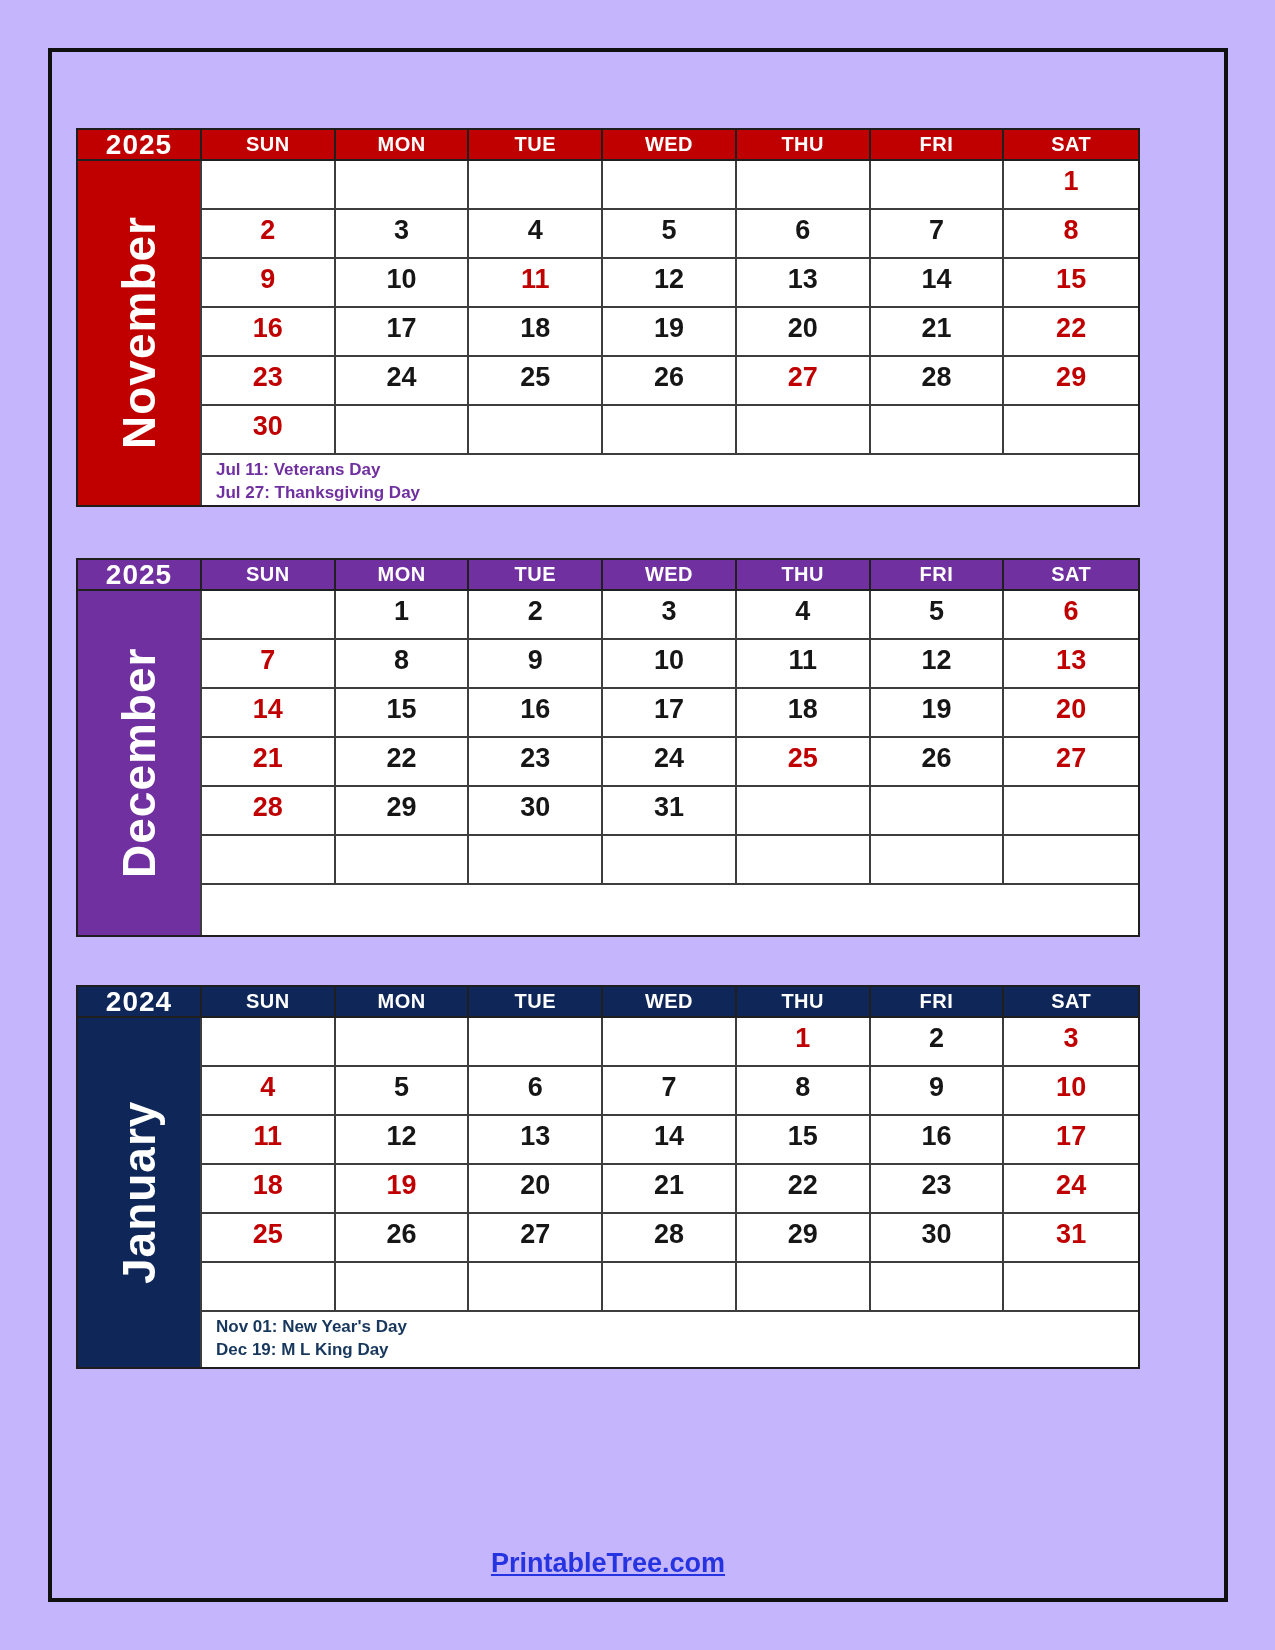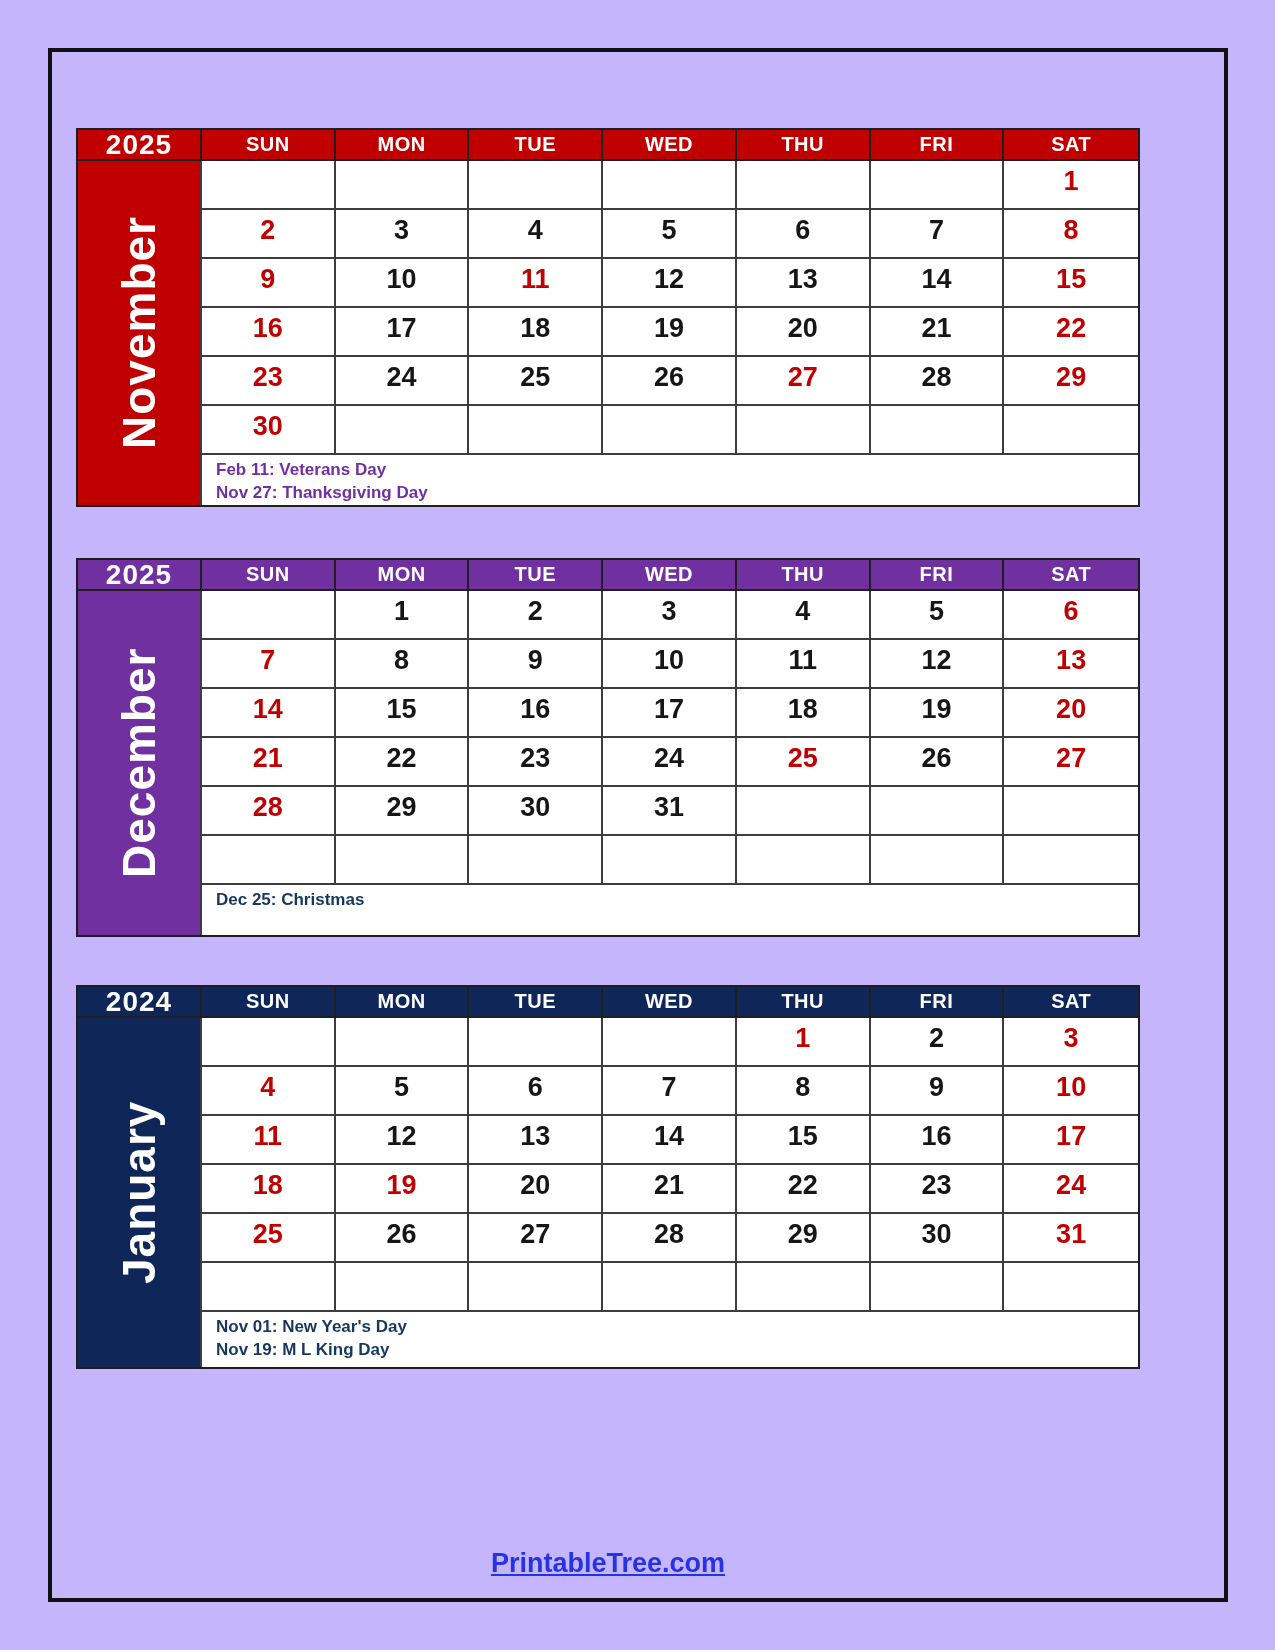--- a/index.html
+++ b/index.html
@@ -96,22 +96,22 @@
       <div class="daycell" style="grid-area: 6 / 7;">28</div>
       <div class="daycell lastcol red" style="grid-area: 6 / 8;">29</div>
       <div class="daycell red" style="grid-area: 7 / 2;">30</div>
       <div class="daycell" style="grid-area: 7 / 3;"></div>
       <div class="daycell" style="grid-area: 7 / 4;"></div>
       <div class="daycell" style="grid-area: 7 / 5;"></div>
       <div class="daycell" style="grid-area: 7 / 6;"></div>
       <div class="daycell" style="grid-area: 7 / 7;"></div>
       <div class="daycell lastcol" style="grid-area: 7 / 8;"></div>
       <div class="notes" style="color: rgb(112, 48, 160);">
-        <div class="noteline">Feb 11: Veterans Day</div>
-        <div class="noteline">Nov 27: Thanksgiving Day</div>
+        <div class="noteline">Jul 11: Veterans Day</div>
+        <div class="noteline">Jul 27: Thanksgiving Day</div>
       </div>
     </section>
   <section class="cal m1" style="--theme: #7030A0;">
       <div class="hcell ycell">2025</div>
       <div class="hcell dcell" style="grid-area: 1 / 2;">SUN</div>
       <div class="hcell dcell" style="grid-area: 1 / 3;">MON</div>
       <div class="hcell dcell" style="grid-area: 1 / 4;">TUE</div>
       <div class="hcell dcell" style="grid-area: 1 / 5;">WED</div>
       <div class="hcell dcell" style="grid-area: 1 / 6;">THU</div>
       <div class="hcell dcell" style="grid-area: 1 / 7;">FRI</div>
@@ -154,23 +154,20 @@
       <div class="daycell" style="grid-area: 6 / 6;"></div>
       <div class="daycell" style="grid-area: 6 / 7;"></div>
       <div class="daycell lastcol" style="grid-area: 6 / 8;"></div>
       <div class="daycell" style="grid-area: 7 / 2;"></div>
       <div class="daycell" style="grid-area: 7 / 3;"></div>
       <div class="daycell" style="grid-area: 7 / 4;"></div>
       <div class="daycell" style="grid-area: 7 / 5;"></div>
       <div class="daycell" style="grid-area: 7 / 6;"></div>
       <div class="daycell" style="grid-area: 7 / 7;"></div>
       <div class="daycell lastcol" style="grid-area: 7 / 8;"></div>
-      <div class="notes" style="color: rgb(23, 55, 93);">
-        <div class="noteline">Dec 25: Christmas</div>
-      </div>
     </section>
   <section class="cal m2" style="--theme: #0E2658;">
       <div class="hcell ycell">2024</div>
       <div class="hcell dcell" style="grid-area: 1 / 2;">SUN</div>
       <div class="hcell dcell" style="grid-area: 1 / 3;">MON</div>
       <div class="hcell dcell" style="grid-area: 1 / 4;">TUE</div>
       <div class="hcell dcell" style="grid-area: 1 / 5;">WED</div>
       <div class="hcell dcell" style="grid-area: 1 / 6;">THU</div>
       <div class="hcell dcell" style="grid-area: 1 / 7;">FRI</div>
       <div class="hcell dcell lastcol" style="grid-area: 1 / 8;">SAT</div>
@@ -214,20 +211,20 @@
       <div class="daycell lastcol red" style="grid-area: 6 / 8;">31</div>
       <div class="daycell" style="grid-area: 7 / 2;"></div>
       <div class="daycell" style="grid-area: 7 / 3;"></div>
       <div class="daycell" style="grid-area: 7 / 4;"></div>
       <div class="daycell" style="grid-area: 7 / 5;"></div>
       <div class="daycell" style="grid-area: 7 / 6;"></div>
       <div class="daycell" style="grid-area: 7 / 7;"></div>
       <div class="daycell lastcol" style="grid-area: 7 / 8;"></div>
       <div class="notes" style="color: rgb(23, 55, 93);">
         <div class="noteline">Nov 01: New Year's Day</div>
-        <div class="noteline">Nov 19: M L King Day</div>
+        <div class="noteline">Dec 19: M L King Day</div>
       </div>
     </section>
 
   <div class="footer">
     <a class="site-link">PrintableTree.com</a>
   </div>
 </div>
 
 </body></html>

